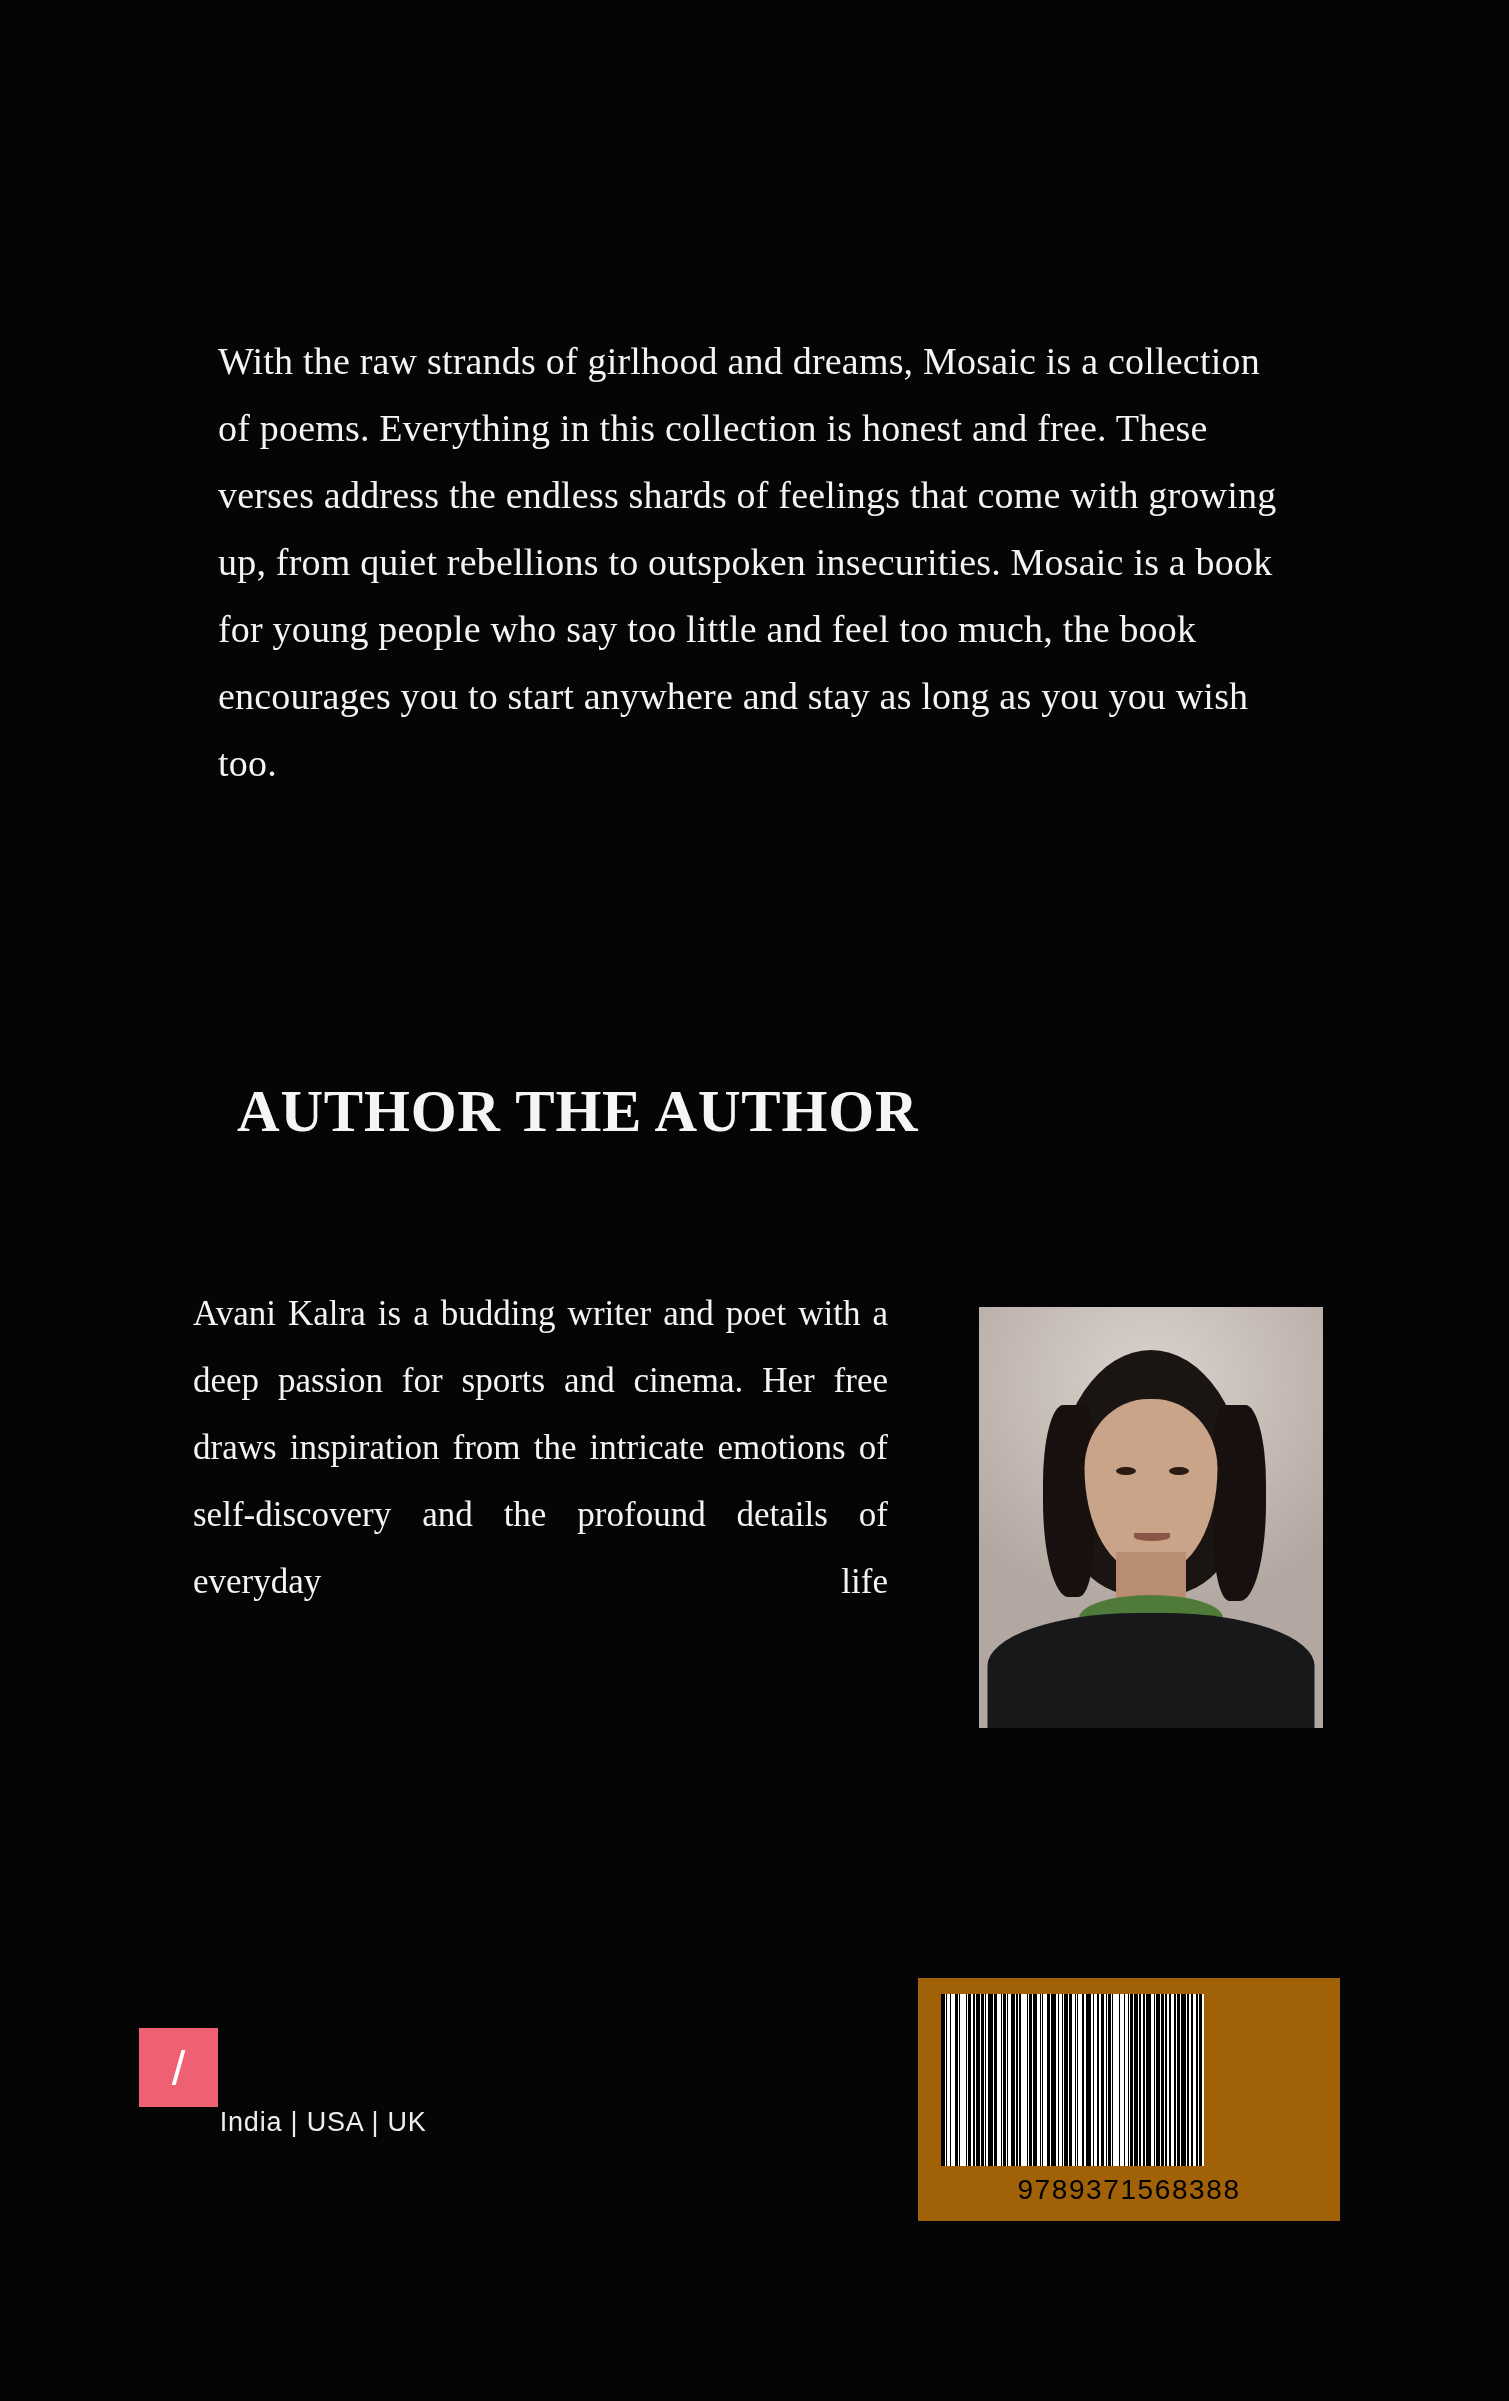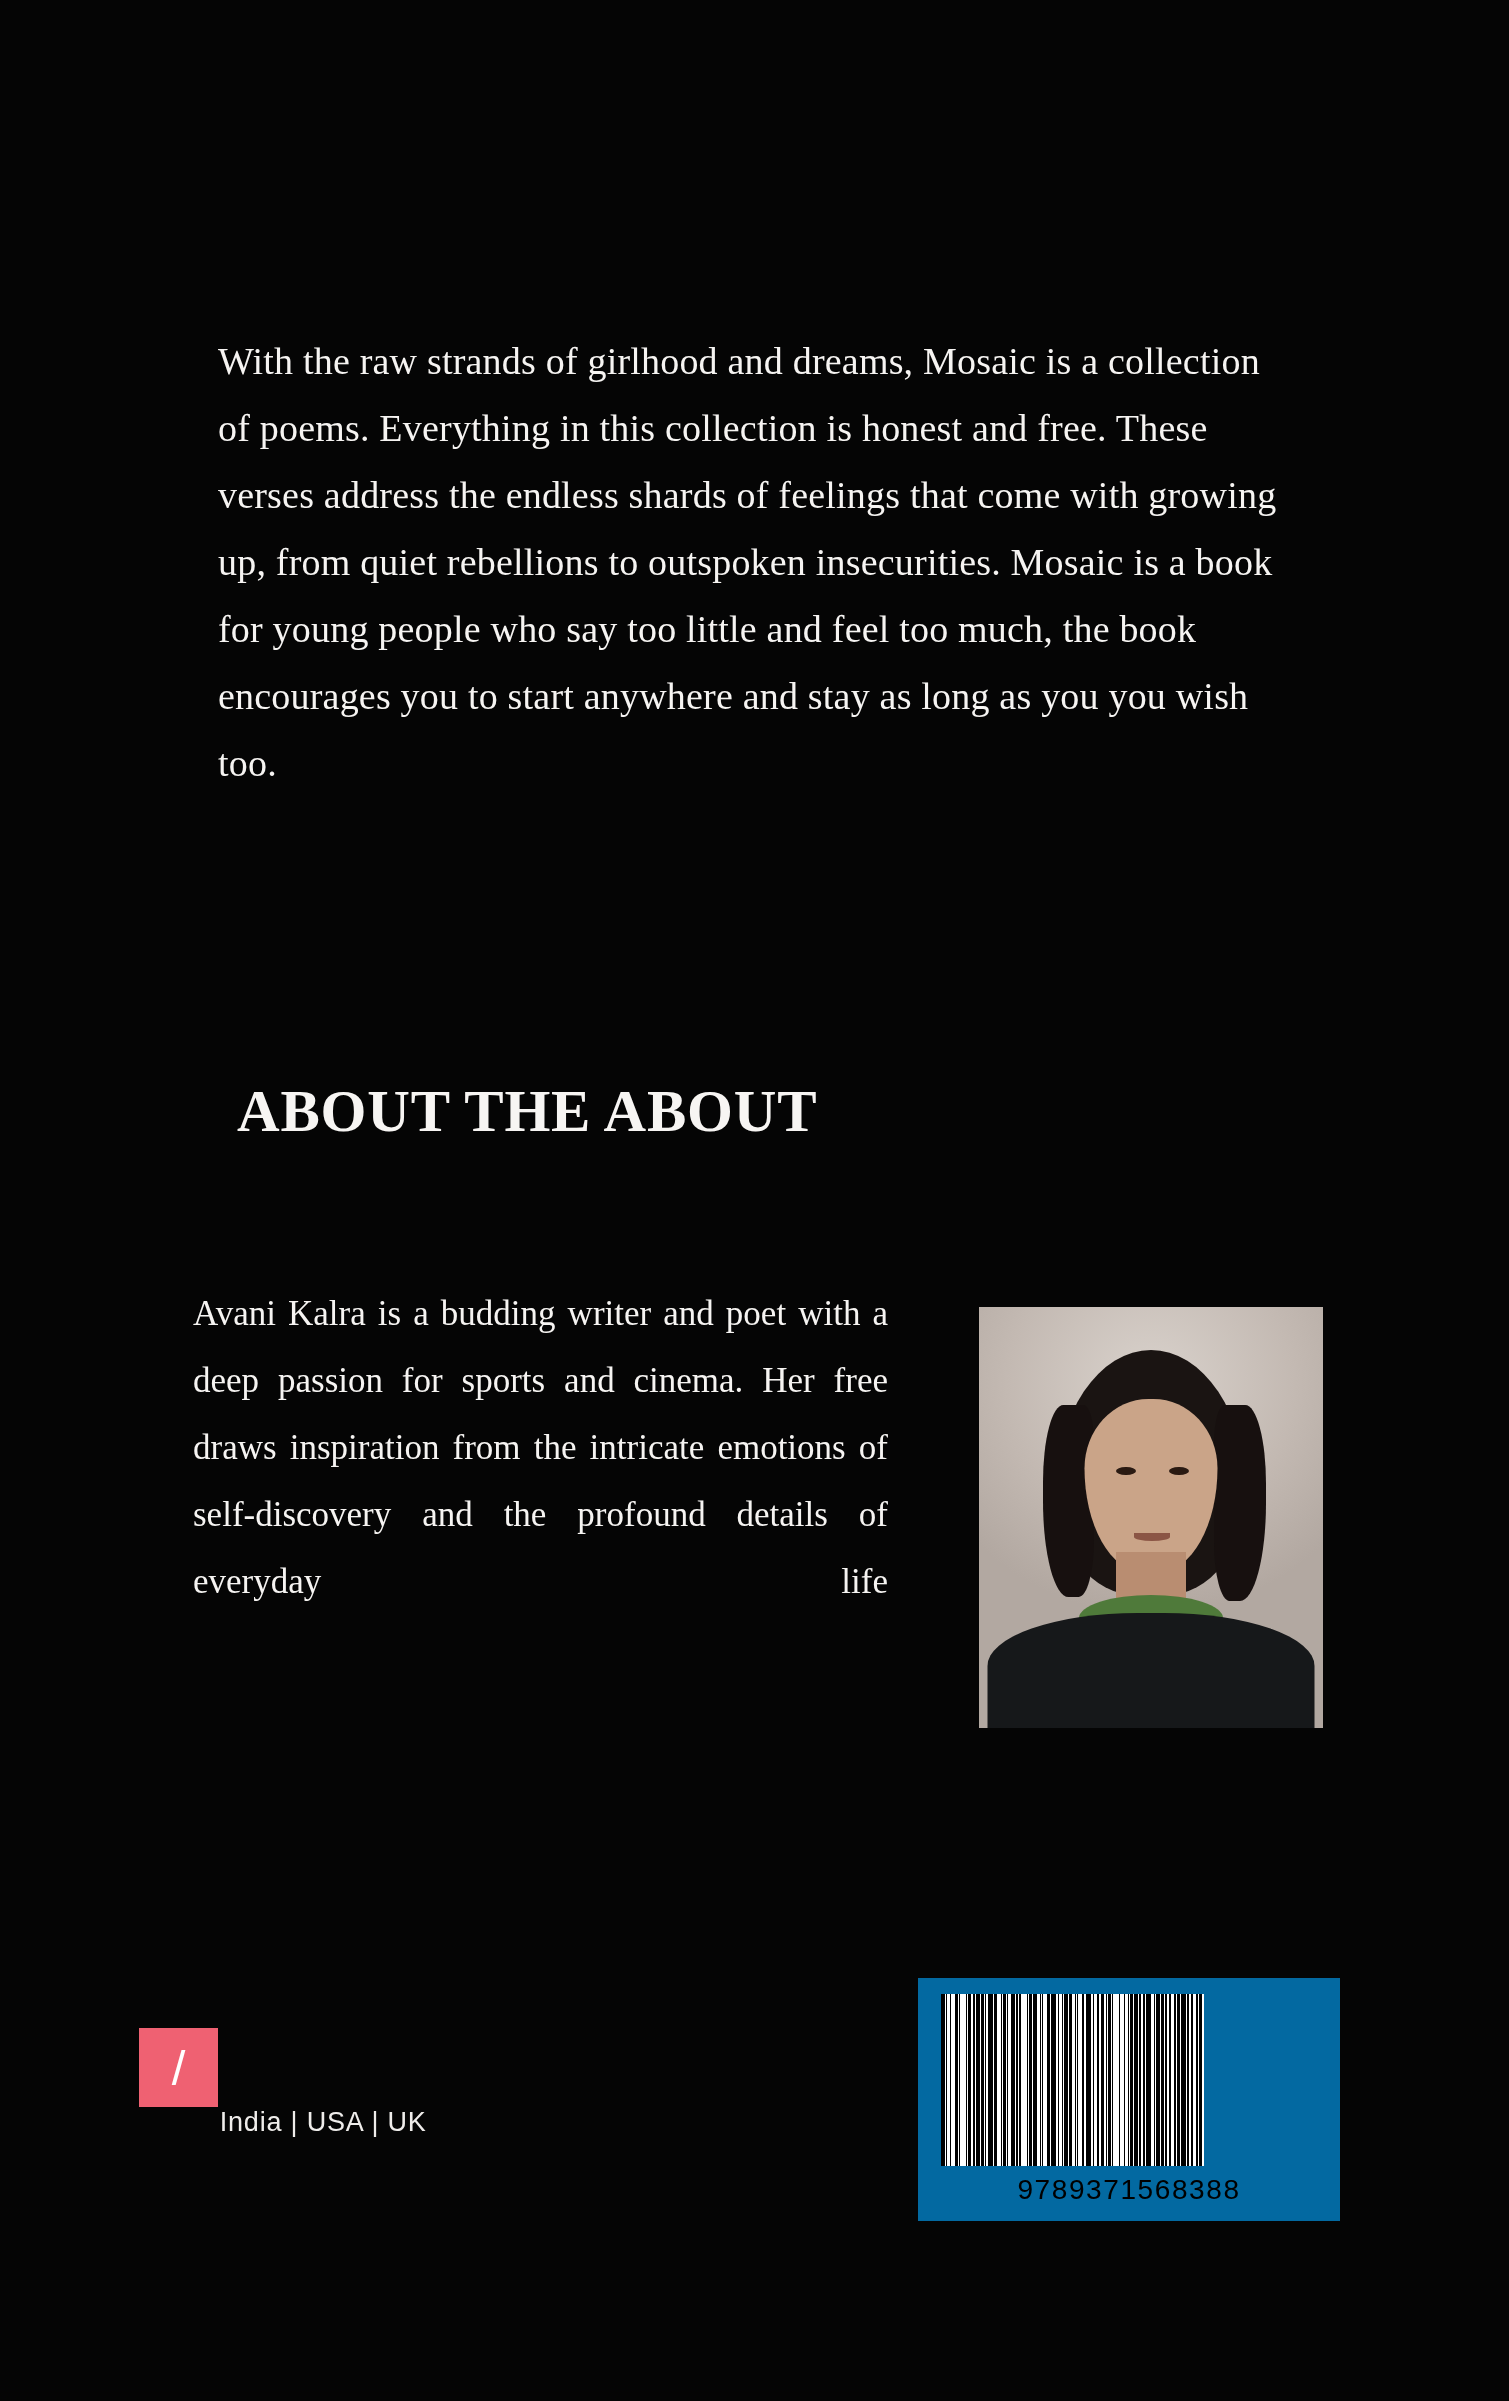--- a/index.html
+++ b/index.html
@@ -224,21 +224,21 @@
     font-weight: 300;
   }
 
   
   .barcode-box {
     position: absolute;
     left: 918px;
     top: 1978px;
     width: 422px;
     height: 243px;
-    background: #0369a1;
+    background: #a16207;
     padding: 0;
     box-sizing: border-box;
   }
   .barcode-bars {
     position: absolute;
     left: 23px;
     top: 16.4px;
     right: 23px;
     height: 172px;
     display: flex;
@@ -262,21 +262,21 @@
     color: #000000;
   }
 </style>
 </head>
 <body>
 
 <div class="page">
 
   <p class="blurb">With the raw strands of girlhood and dreams, Mosaic is a collection of poems. Everything in this collection is honest and free. These verses address the endless shards of feelings that come with growing up, from quiet rebellions to outspoken insecurities. Mosaic is a book for young people who say too little and feel too much, the book encourages you to start anywhere and stay as long as you you wish too.</p>
 
-  <h2 class="about-heading">ABOUT THE ABOUT</h2>
+  <h2 class="about-heading">AUTHOR THE AUTHOR</h2>
 
   <p class="bio">Avani Kalra is a budding writer and poet with a deep passion for sports and cinema. Her free draws inspiration from the intricate emotions of self-discovery and the profound details of everyday life</p>
 
   <div class="author-photo">
     <div class="photo-bg"></div>
     <div class="photo-hair"></div>
     <div class="photo-hair-left"></div>
     <div class="photo-hair-right"></div>
     <div class="photo-face"></div>
     <div class="photo-eye l"></div>

